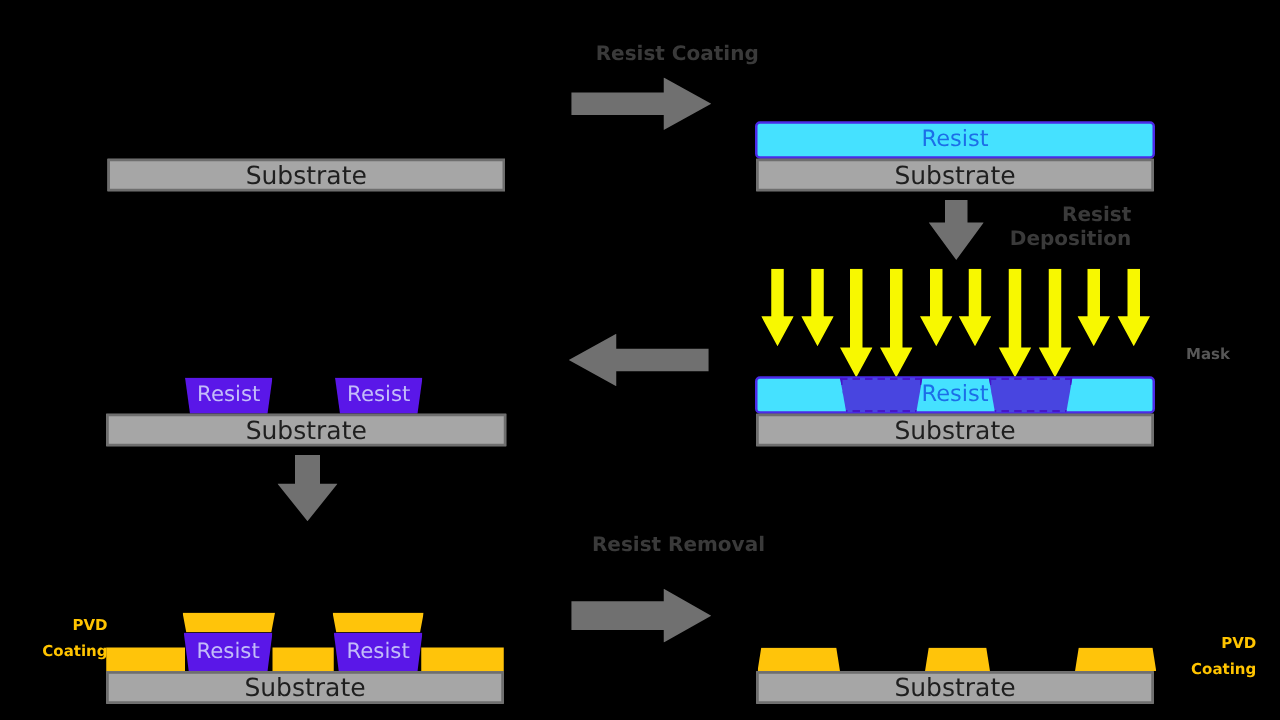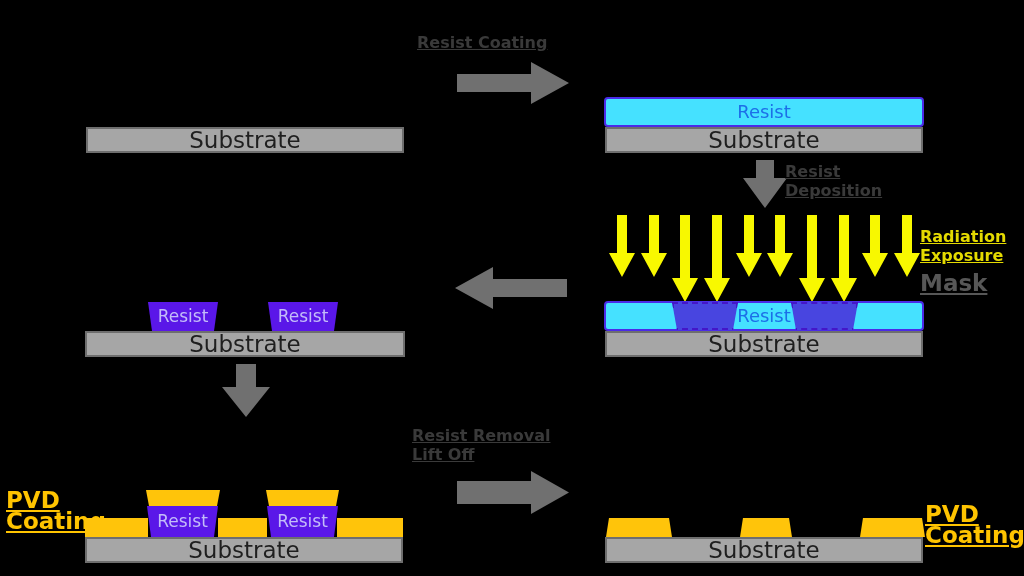--- a/index.html
+++ b/index.html
@@ -6,21 +6,21 @@
   #canvas{
     position:relative;width:1024px;height:576px;overflow:hidden;
     background:var(--background,#000);
     font-family:"DejaVu Sans","Liberation Sans",sans-serif;
   }
   
   .substrate{
     position:absolute;width:318px;height:26px;box-sizing:border-box;
     background:var(--substrate_fill);border:2px solid var(--substrate_border);
     display:flex;align-items:center;justify-content:center;
-    color:var(--substrate_text);font-size:23px;line-height:1;
+    color:var(--substrate_text);font-size:20px;line-height:1;
   }
   .cyanbar{
     position:absolute;left:604px;width:320px;height:30px;box-sizing:border-box;
     background:var(--resist_cyan);border:2px solid var(--resist_cyan_border);
     border-radius:4px;display:flex;align-items:center;justify-content:center;
     color:var(--resist_text_blue);font-size:18px;line-height:1;
   }
   .cyanbar .lbl{position:relative;z-index:2;}
   .exposed{
     position:absolute;top:-1px;bottom:-1px;box-sizing:border-box;z-index:1;
@@ -30,23 +30,23 @@
   .presist{
     position:absolute;background:var(--resist_purple);
     clip-path:polygon(0 0,100% 0,calc(100% - 4px) 100%,4px 100%);
     display:flex;align-items:center;justify-content:center;
     color:var(--resist_purple_text);font-size:17px;line-height:1;
   }
   .ylayer{position:absolute;background:var(--pvd_yellow);}
   .ycap{clip-path:polygon(0 0,100% 0,calc(100% - 3px) 100%,3px 100%);}
   .ypad{clip-path:polygon(3px 0,calc(100% - 3px) 0,100% 100%,0 100%);}
   
-  .lab{position:absolute;text-align:left;font-weight:bold;color:var(--label_dark);text-decoration:underline;}
+  .lab{position:absolute;text-align:right;font-weight:bold;color:var(--label_dark);}
   .lab.f16{font-size:16px;line-height:19px;}
-  .lab.f17{font-size:23px;line-height:21px;}
+  .lab.f17{font-size:12px;line-height:21px;}
   .lab.yellow{color:var(--label_yellow);}
   .lab.gold{color:var(--pvd_label_yellow);}
   .lab.gray{color:var(--mask_gray);}
   
   .garrow{position:absolute;}
   .garrow polygon{fill:var(--arrow_gray);}
   .ray{position:absolute;top:215px;}
   .ray polygon{fill:var(--radiation_yellow);}
 </style>
 </head>
@@ -104,24 +104,20 @@
   <svg class="ray" style="left:831px;" width="26" height="87" viewBox="0 0 26 87">
       <polygon points="8,0 18,0 18,63 26,63 13,87 0,63 8,63"></polygon>
     </svg>
   <svg class="ray" style="left:862px;" width="26" height="62" viewBox="0 0 26 62">
       <polygon points="8,0 18,0 18,38 26,38 13,62 0,38 8,38"></polygon>
     </svg>
   <svg class="ray" style="left:894px;" width="26" height="62" viewBox="0 0 26 62">
       <polygon points="8,0 18,0 18,38 26,38 13,62 0,38 8,38"></polygon>
     </svg>
 
-  <div class="lab f16 yellow" style="left:920px;top:227px;width:100px;">
-    <div>Radiation</div>
-    <div>Exposure</div>
-  </div>
   <div class="lab f17 gray" style="left:920px;top:273px;width:64px;">
     <span>Mask</span>
   </div>
 
   <svg class="garrow" style="left:455px;top:267px;" width="112" height="42" viewBox="0 0 112 42">
     <polygon points="112,12 38,12 38,0 0,21 38,42 38,30 112,30"></polygon>
   </svg>
 
   <div class="cyanbar" style="top:301px;">
     <div class="exposed" style="left:66px;width:66px;"></div>
@@ -162,21 +158,20 @@
   </div>
   <div class="presist" style="left:267px;top:506px;width:71px;height:31px;">
     <span>Resist</span>
   </div>
   <div class="substrate" style="left:85px;top:537px;">
     <span>Substrate</span>
   </div>
 
   <div class="lab f16" style="left:412px;top:426px;width:200px;">
     <div>Resist Removal</div>
-    <div>Lift Off</div>
   </div>
   <svg class="garrow" style="left:457px;top:471px;" width="112" height="43" viewBox="0 0 112 43">
     <polygon points="0,10 74,10 74,0 112,21.5 74,43 74,33 0,33"></polygon>
   </svg>
 
   <div class="ylayer ypad" style="left:606px;top:518px;width:66px;height:19px;"></div>
   <div class="ylayer ypad" style="left:740px;top:518px;width:52px;height:19px;"></div>
   <div class="ylayer ypad" style="left:860px;top:518px;width:65px;height:19px;"></div>
   <div class="substrate" style="left:605px;top:537px;">
     <span>Substrate</span>

